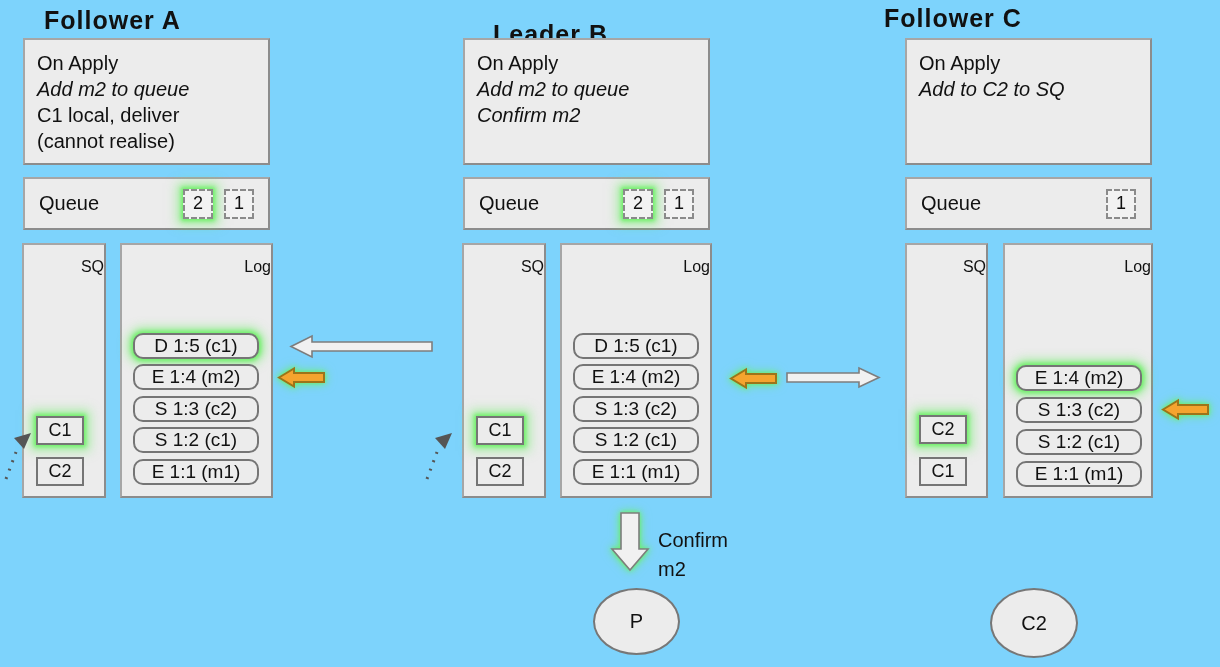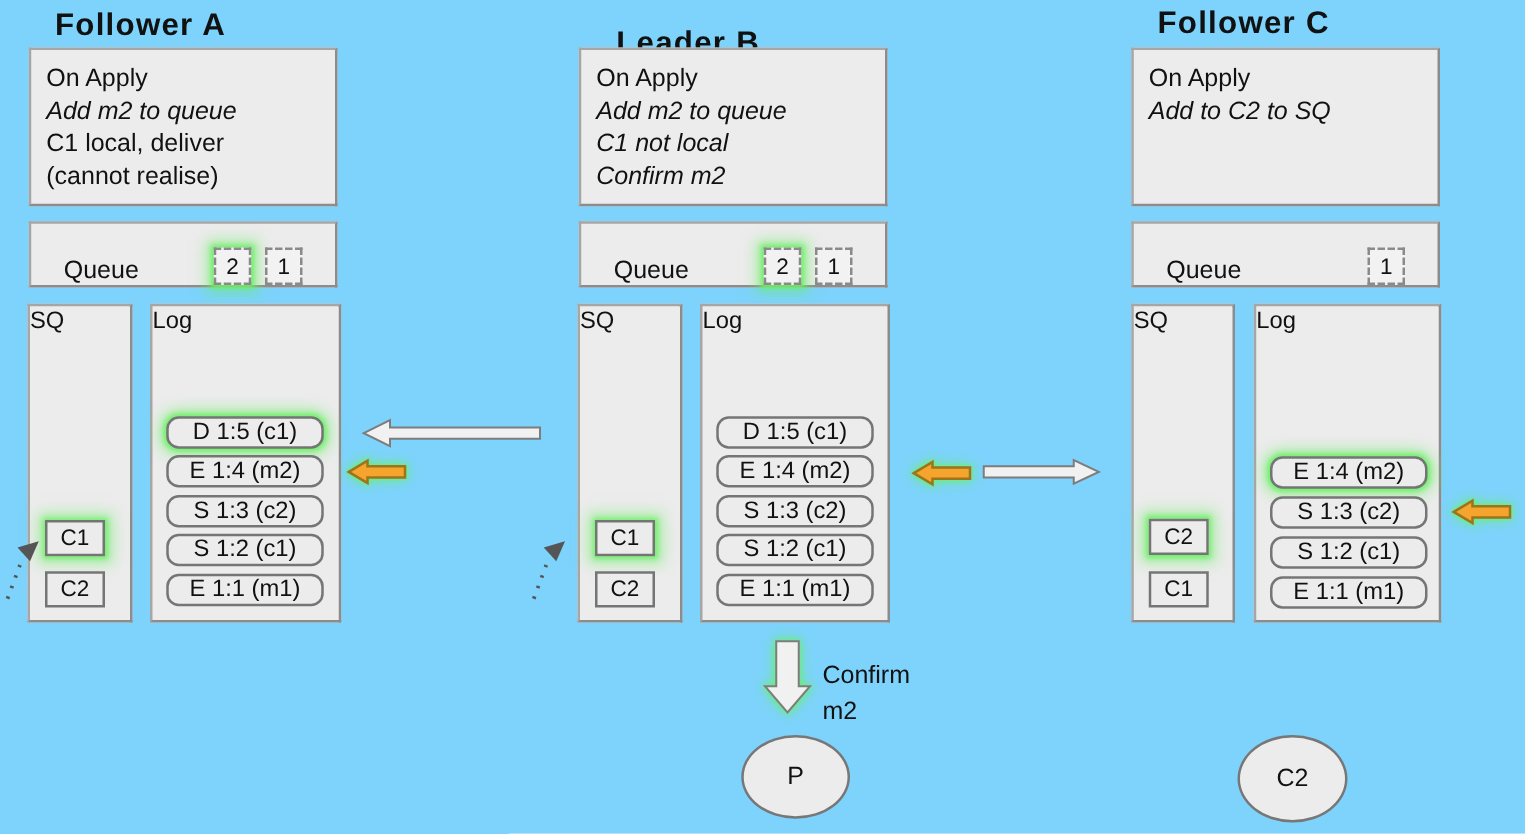--- a/index.html
+++ b/index.html
@@ -8,27 +8,27 @@
     font-family:"Liberation Sans",sans-serif;color:#111;overflow:hidden;
   }
   .abs{position:absolute;box-sizing:border-box;}
   .node-title{font-weight:bold;font-size:25px;letter-spacing:1px;white-space:nowrap;}
   .panel{
     background:#ececec;border:2px solid #a6a6a6;
     border-right-color:#8c8c8c;border-bottom-color:#8c8c8c;
   }
   .on-apply{padding:10px 12px;font-size:20px;line-height:26px;}
   .italic{font-style:italic;}
-  .queue-panel{display:flex;align-items:flex-end;padding:0 26px;font-size:20px;}
+  .queue-panel{display:flex;align-items:center;padding:0 14px;font-size:20px;}
   .slots{margin-left:auto;display:flex;gap:11px;}
   .slot{
     width:30px;height:30px;border:2px dashed #8a8a8a;background:#f2f2f2;
     display:flex;align-items:center;justify-content:center;font-size:18px;box-sizing:border-box;
   }
-  .panel-label{text-align:left;font-size:19px;padding-top:1px;}
+  .panel-label{text-align:right;font-size:16px;padding-top:13px;}
   .entry{
     position:absolute;box-sizing:border-box;background:#ececec;
     border:2px solid #757575;text-align:center;
   }
   .log-entry{width:126px;height:26px;font-size:19px;line-height:22px;left:11px;border-radius:10px;}
   .sq-entry{width:48px;height:29px;font-size:18px;line-height:25px;left:12px;}
   .glow{box-shadow:0 0 4px 2px rgba(106,240,100,0.95),0 0 10px 6px rgba(106,240,100,0.5);}
   .svgglow{filter:drop-shadow(0 0 2px rgba(106,240,100,0.95)) drop-shadow(0 0 5px rgba(106,240,100,0.75));}
   .confirm-label{font-size:20px;line-height:29px;}
   .ellipse{
@@ -81,21 +81,20 @@
   <svg class="abs" style="left:0px;top:426px;" width="38" height="58" viewBox="0 0 38 58">
     <path class="dot-line" d="M6,53 L16,26"></path>
     <polygon class="dot-head" points="31,7 14,12 24,23"></polygon>
   </svg>
 
   <div class="abs node-title" style="left:493px;top:20px;">Leader B</div>
 
   <div class="abs panel on-apply" style="left:463px;top:38px;width:247px;height:127px;">
     <div>On Apply</div>
     <div class="italic">Add m2 to queue</div>
-    <div class="italic">C1 not local</div>
     <div class="italic">Confirm m2</div>
   </div>
 
   <div class="abs panel queue-panel" style="left:463px;top:177px;width:247px;height:53px;">
     <span>Queue</span>
     <span class="slots">
       <span class="slot glow">2</span>
       <span class="slot">1</span>
     </span>
   </div>
@@ -113,21 +112,21 @@
     <div class="entry log-entry" style="top:151px;">S 1:3 (c2)</div>
     <div class="entry log-entry" style="top:182px;">S 1:2 (c1)</div>
     <div class="entry log-entry" style="top:214px;">E 1:1 (m1)</div>
   </div>
 
   <svg class="abs" style="left:421px;top:426px;" width="38" height="58" viewBox="0 0 38 58">
     <path class="dot-line" d="M6,53 L16,26"></path>
     <polygon class="dot-head" points="31,7 14,12 24,23"></polygon>
   </svg>
 
-  <div class="abs node-title" style="left:926px;top:4px;">Follower C</div>
+  <div class="abs node-title" style="left:884px;top:4px;">Follower C</div>
 
   <div class="abs panel on-apply" style="left:905px;top:38px;width:247px;height:127px;">
     <div>On Apply</div>
     <div class="italic">Add to C2 to SQ</div>
   </div>
 
   <div class="abs panel queue-panel" style="left:905px;top:177px;width:247px;height:53px;">
     <span>Queue</span>
     <span class="slots">
       <span class="slot">1</span>

